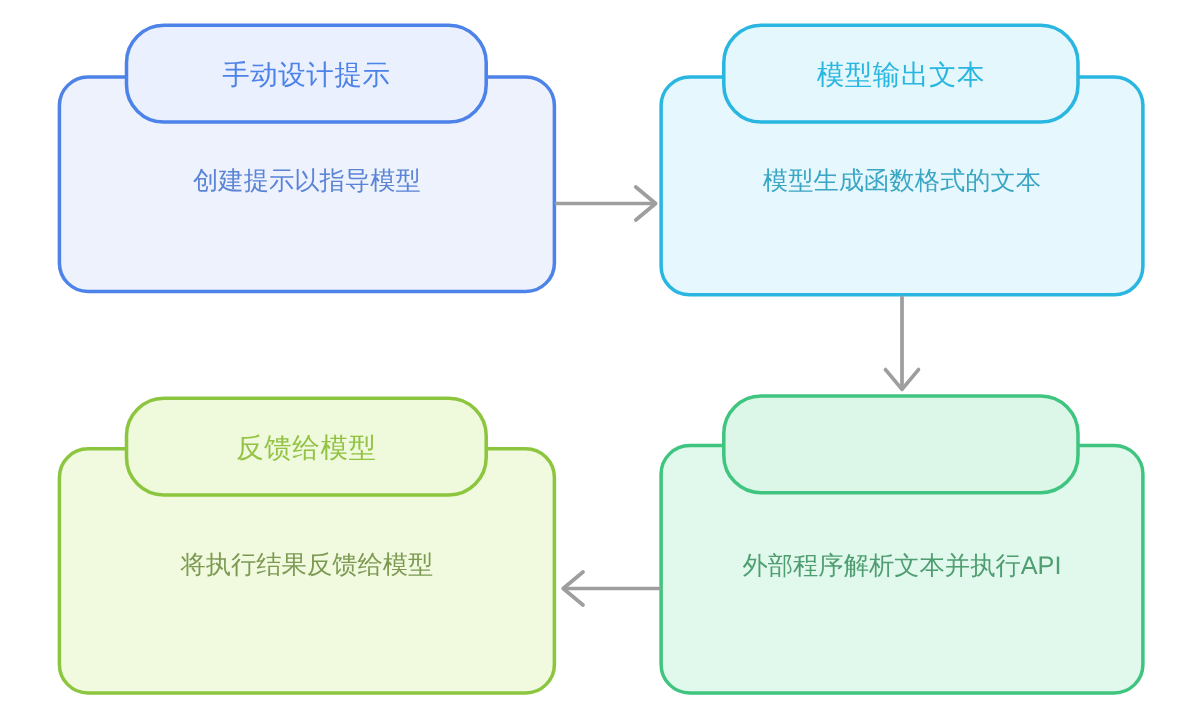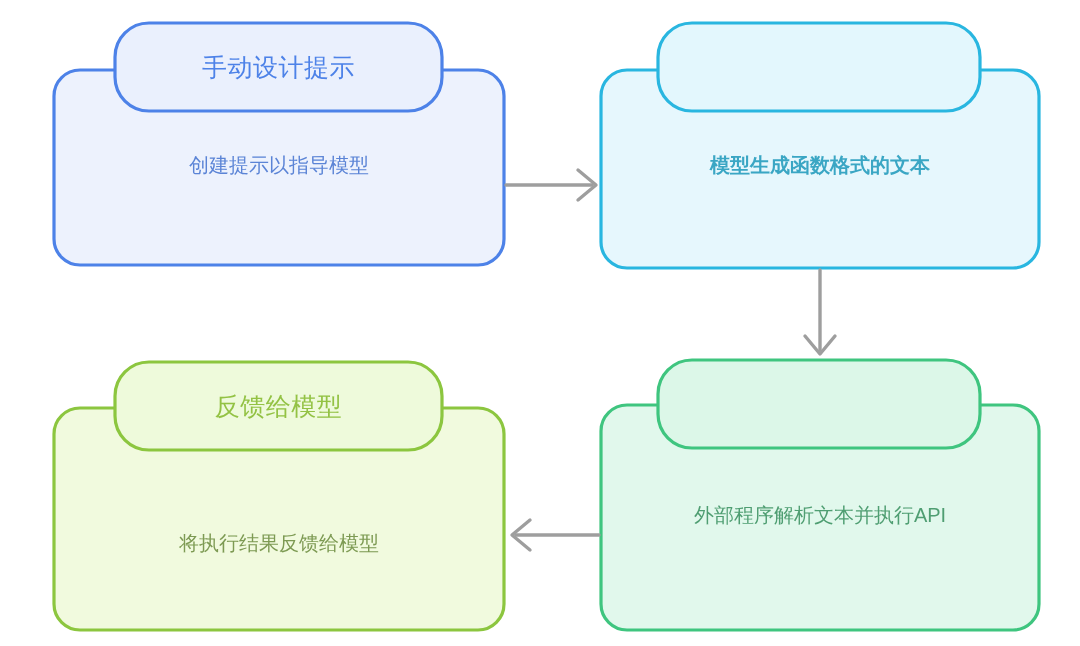--- a/index.html
+++ b/index.html
@@ -37,21 +37,21 @@
     white-space: nowrap;
     z-index: 3;
   }
   .node-body-text {
     position: absolute;
     display: flex;
     align-items: center;
     justify-content: center;
     text-align: center;
     box-sizing: border-box;
-    font-size: 20px;
+    font-size: 23px;
     line-height: 1.45;
     z-index: 2;
   }
 </style>
 </head>
 <body>
 
 <div id="diagram">
 
   <svg class="layer" viewBox="0 0 1080 646">
@@ -89,23 +89,24 @@
     <g>
       <line x1="599" y1="535" x2="516" y2="535" stroke="#9e9e9e" stroke-width="3.4" stroke-linecap="round"></line>
       <polyline points="530,520 512,535 530,550" fill="none" stroke="#9e9e9e" stroke-width="3.4" stroke-linecap="round" stroke-linejoin="round"></polyline>
     </g>
 
   </svg>
 
   <div class="node-title" style="left:115px; top:23px; width:327px; height:88px; color:#4d82e8;">手动设计提示</div>
   <div class="node-body-text" style="left:54px; top:120px; width:450px; height:90px; color:#5b84d6;">创建提示以指导模型</div>
 
-  <div class="node-body-text" style="left:601px; top:120px; width:438px; height:90px; color:#3aa6c4;font-weight:bold;">模型生成函数格式的文本</div>
+  <div class="node-title" style="left:658px; top:23px; width:322px; height:88px; color:#29b6e0;">模型输出文本</div>
+  <div class="node-body-text" style="left:601px; top:120px; width:438px; height:90px; color:#3aa6c4;">模型生成函数格式的文本</div>
 
   <div class="node-body-text" style="left:601px; top:470px; width:438px; height:90px; color:#4f9e72; flex-direction:row;">
     <span>外部程序解析文本并执行</span>
     <span>API</span>
   </div>
 
   <div class="node-title" style="left:115px; top:362px; width:327px; height:88px; color:#93c244;border-radius:22px;">反馈给模型</div>
-  <div class="node-body-text" style="left:54px; top:498px; width:450px; height:90px; color:#7d9a53;">将执行结果反馈给模型</div>
+  <div class="node-body-text" style="left:54px; top:469px; width:450px; height:90px; color:#7d9a53;">将执行结果反馈给模型</div>
 
 </div>
 
 </body></html>

